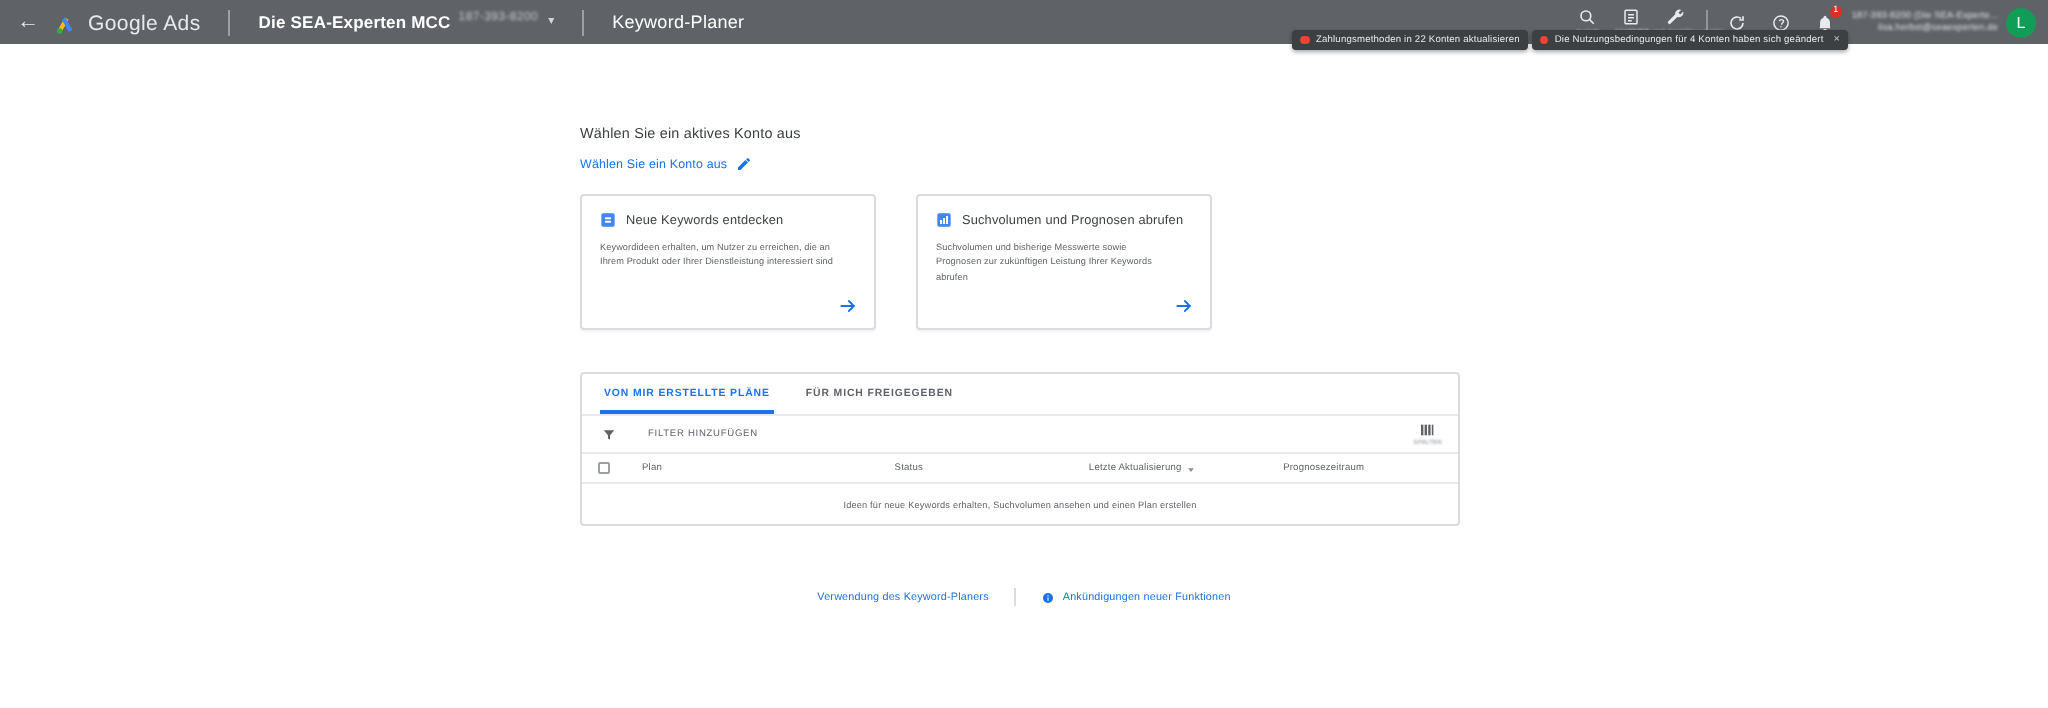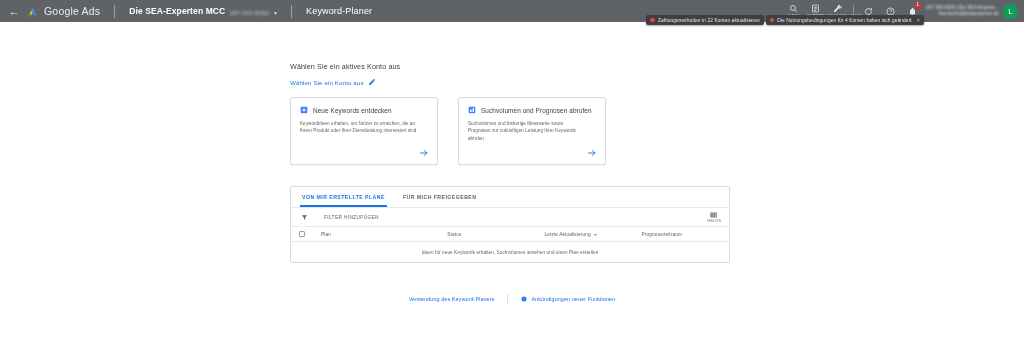--- a/index.html
+++ b/index.html
@@ -22,27 +22,27 @@
     align-items: center;
     padding: 0 6px 0 8px;
     color: #ffffff;
   }
   .tb-left { display: flex; align-items: center; gap: 7px; flex: 0 0 auto; }
   .back-arrow {
     width: 12px; height: 12px;
     display: flex; align-items: center; justify-content: center;
     font-size: 11px; line-height: 1; color: #e8eaed; cursor: pointer;
   }
-  .gads-logo { display: flex; align-items: center; gap: 4px; }
+  .gads-logo { display: flex; align-items: flex-end; gap: 4px; }
   .gads-mark { width: 13px; height: 13px; display: block; }
   .gads-word {
     font-size: 10.5px; letter-spacing: .2px; color: #e8eaed; font-weight: 400;
   }
   .vline { width: 1px; height: 13px; background: #9aa0a6; margin: 0 7px; flex: 0 0 auto; }
-  .acct { display: flex; align-items: flex-end; gap: 4px; cursor: pointer; }
+  .acct { display: flex; align-items: flex-start; gap: 4px; cursor: pointer; }
   .acct-name { font-size: 8.5px; font-weight: 700; color: #ffffff; letter-spacing: .1px; }
   .acct-id {
     font-size: 6px; color: #d2d5d8; letter-spacing: .2px;
     filter: blur(0.9px); opacity: .88;
   }
   .acct-caret { font-size: 6px; color: #d2d5d8; margin-left: 1px; }
   .page-title { font-size: 9px; font-weight: 400; color: #ffffff; letter-spacing: .15px; }
 
   .tb-spacer { flex: 1 1 auto; }
 

